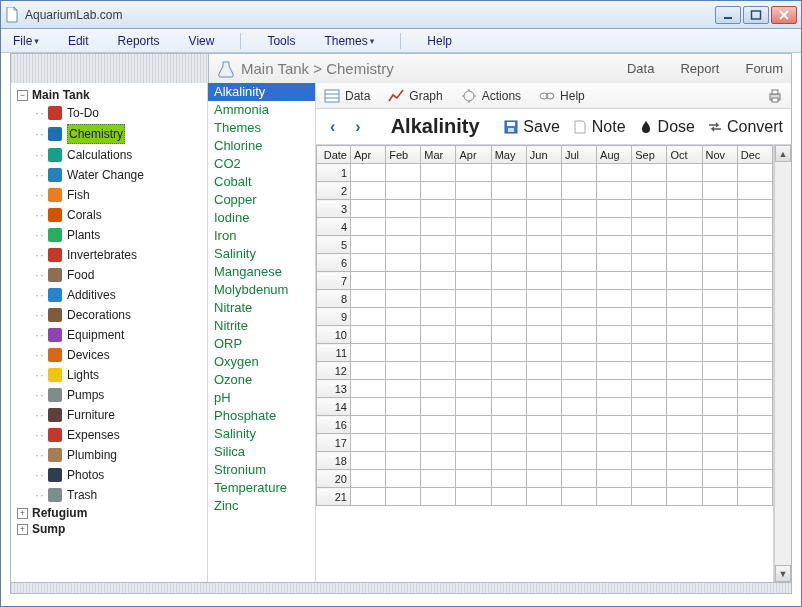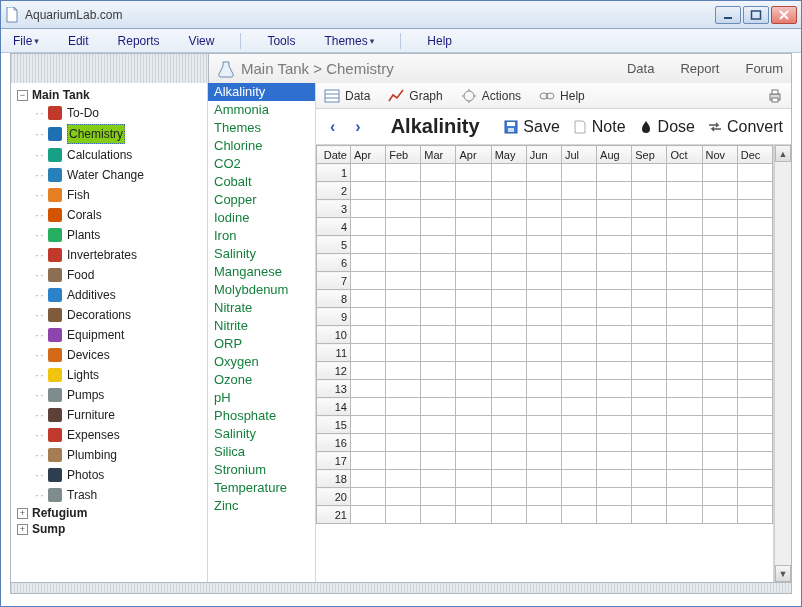--- a/index.html
+++ b/index.html
@@ -655,35 +655,20 @@
                       <td></td>
                       <td></td>
                       <td></td>
                       <td></td>
                       <td></td>
                       <td></td>
                       <td></td>
                       <td></td>
                     </tr>
                     <tr>
-                      <td>15</td>
-                      <td></td>
-                      <td></td>
-                      <td></td>
-                      <td></td>
-                      <td></td>
-                      <td></td>
-                      <td></td>
-                      <td></td>
-                      <td></td>
-                      <td></td>
-                      <td></td>
-                      <td></td>
-                    </tr>
-                    <tr>
                       <td>16</td>
                       <td></td>
                       <td></td>
                       <td></td>
                       <td></td>
                       <td></td>
                       <td></td>
                       <td></td>
                       <td></td>
                       <td></td>

